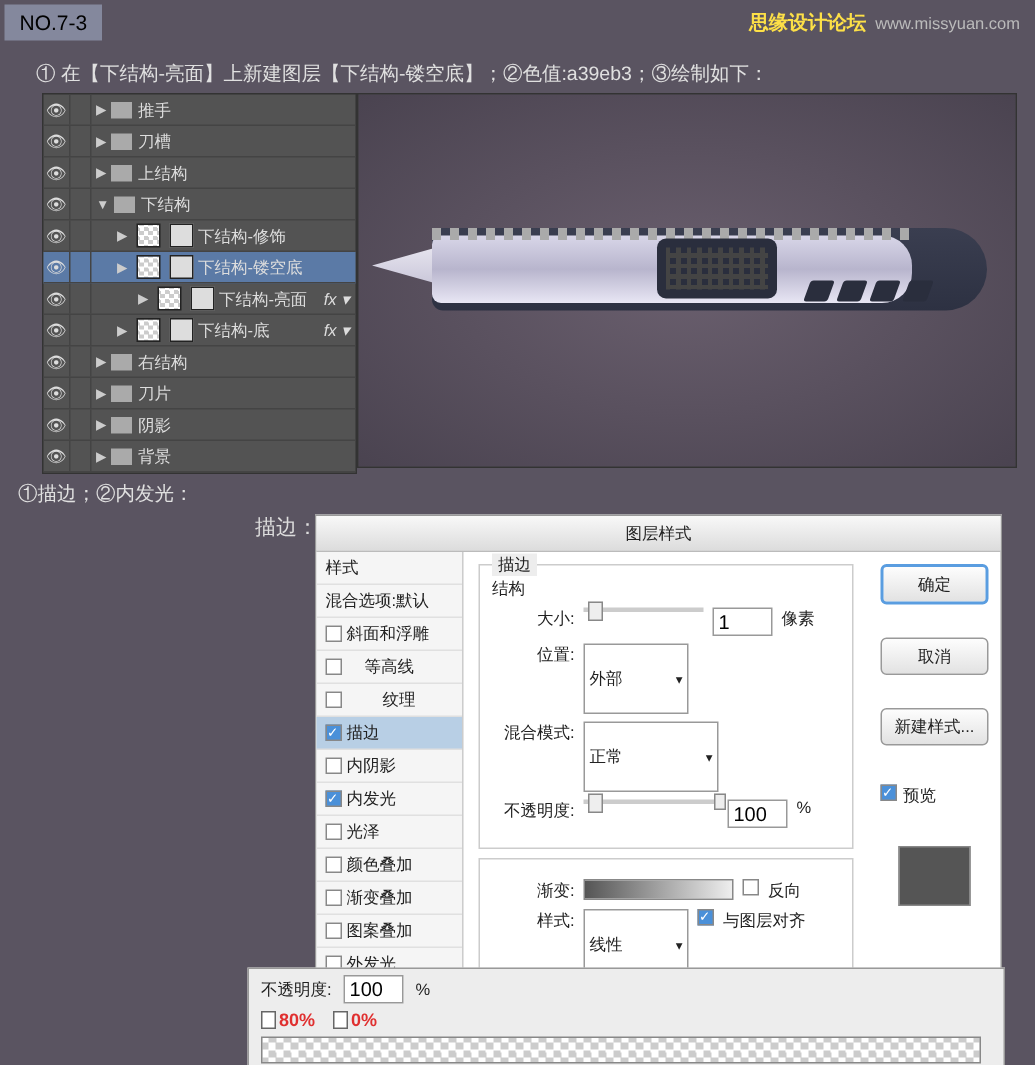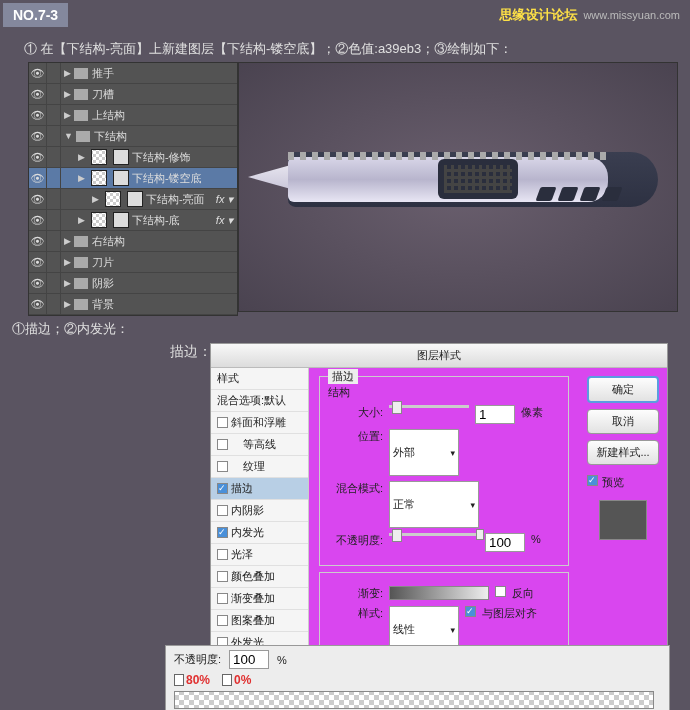--- a/index.html
+++ b/index.html
@@ -1,17 +1,17 @@
 <!DOCTYPE html>
 <html><head>
 <meta charset="utf-8">
 <style>
 *{margin:0;padding:0;box-sizing:border-box;font-family:"Microsoft YaHei",sans-serif}
 body{width:690px;height:710px;background:#5a5461;color:#ddd;font-size:12px;overflow:hidden;position:relative}
-.badge{position:absolute;top:3px;left:3px;background:#84889d;color:#ffffff;padding:4px 10px;font-size:14px;font-weight:bold}
+.badge{position:absolute;top:3px;left:3px;background:#84889d;color:#000000;padding:4px 10px;font-size:14px;font-weight:normal}
 .watermark{position:absolute;top:6px;right:10px;color:#bbb;font-size:11px}
 .watermark b{font-size:13px;color:#fde047;margin-right:6px}
 .instr{position:absolute;top:40px;left:24px;color:#e0e0e0;font-size:13px}
 .instr2{position:absolute;top:320px;left:12px;color:#e0e0e0;font-size:13px}
 
 .layers{position:absolute;top:62px;left:28px;width:210px;background:#535353;border:1px solid #333}
 .layer-row{display:flex;align-items:center;height:21px;border-bottom:1px solid #444;color:#ddd;font-size:11px}
 .vis{width:18px;text-align:center;border-right:1px solid #444;height:100%;display:flex;align-items:center;justify-content:center}
 .link{width:14px;border-right:1px solid #444;height:100%}
 .tri{margin:0 3px;color:#ccc;font-size:9px}
@@ -28,21 +28,21 @@
 .knife-body{position:absolute;left:40px;top:25px;width:370px;height:55px;background:linear-gradient(#3a3e50,#2d3142);border-radius:8px 30px 30px 8px}
 .knife-mid{position:absolute;left:40px;top:30px;width:320px;height:45px;background:linear-gradient(#d8d6e8,#b8b5cd,#e8e6f4);border-radius:6px 20px 20px 6px}
 .knife-grip{position:absolute;left:190px;top:32px;width:80px;height:40px;background:#2a2e3d;border-radius:6px}
 .grip-lines{position:absolute;inset:6px;background:repeating-linear-gradient(90deg,#444 0 3px,transparent 3px 7px),repeating-linear-gradient(0deg,#444 0 3px,transparent 3px 7px)}
 .blade{position:absolute;left:0;top:36px;width:50px;height:28px;background:linear-gradient(#e8e6f0,#c8c5d8);clip-path:polygon(100% 0,100% 100%,0 50%)}
 .teeth{position:absolute;left:40px;top:25px;width:320px;height:8px;background:repeating-linear-gradient(90deg,#aaa 0 6px,transparent 6px 12px)}
 .slots{position:absolute;left:290px;top:60px;width:90px;height:16px;display:flex;gap:6px}
 .slot{width:16px;height:14px;background:#2a2e3d;border-radius:2px;transform:skewX(-20deg)}
 
 .stroke-label{position:absolute;top:343px;left:170px;font-size:14px}
-.dialog{position:absolute;top:343px;left:210px;width:458px;background:#d946ef;border:1px solid #999;color:#222;font-size:11px}
+.dialog{position:absolute;top:343px;left:210px;width:458px;background:#ffffff;border:1px solid #999;color:#222;font-size:11px}
 .dlg-title{background:linear-gradient(#f8f8f8,#dcdcdc);text-align:center;padding:4px;border-bottom:1px solid #bbb}
 .dlg-body{display:flex}
 .dlg-left{width:98px;background:#f5f5f5;border-right:1px solid #ccc}
 .dlg-left div{padding:3px 6px;border-bottom:1px solid #e0e0e0;display:flex;align-items:center;gap:3px}
 .dlg-left .sel{background:#b8cfe5}
 .cb{width:11px;height:11px;border:1px solid #888;background:#fff;display:inline-block;flex-shrink:0}
 .cb.on{background:#4a90d9}
 .cb.on::after{content:"✓";color:#fff;font-size:9px;display:block;line-height:9px}
 .dlg-mid{flex:1;padding:8px 10px}
 .group-box{border:1px solid #ccc;padding:8px;margin-bottom:6px;position:relative}
@@ -50,21 +50,21 @@
 .row{display:flex;align-items:flex-start;margin:5px 0;gap:6px}
 .row label{width:55px;text-align:right}
 .slider{width:80px;height:3px;background:#ccc;position:relative}
 .slider::after{content:"";position:absolute;left:3px;top:-4px;width:8px;height:11px;background:#eee;border:1px solid #888}
 .num-input{width:40px;border:1px solid #999;padding:1px 3px;background:#fff}
 .sel-input{width:70px;border:1px solid #999;background:#fff;padding:15px 3px;display:inline-flex;justify-content:space-between;align-items:center}
 .sel-input::after{content:"▾";font-size:9px}
 .grad-strip{width:100px;height:14px;background:linear-gradient(90deg,#555,#eee);border:1px solid #888}
 .angle-dial{width:28px;height:28px;border:1px solid #888;border-radius:50%;background:#fff;position:relative}
 .angle-dial::after{content:"";position:absolute;left:13px;top:2px;width:1px;height:12px;background:#333}
-.dlg-right{width:88px;padding:8px;display:flex;flex-direction:column;gap:6px}
+.dlg-right{width:88px;padding:8px;display:flex;flex-direction:column;gap:22px}
 .btn{background:linear-gradient(#fdfdfd,#e2e2e2);border:1px solid #999;border-radius:4px;padding:4px;text-align:center}
 .btn.primary{border:2px solid #5a9de0}
 .swatch{width:48px;height:40px;background:#555;border:1px solid #888;margin-top:4px;align-self:center}
 
 .bottom-strip{position:absolute;top:645px;left:165px;width:505px;border:1px solid #999;background:#ededed;color:#222;padding:4px 8px}
 .opacity-row{display:flex;align-items:center;gap:8px;font-size:11px}
 .stops-row{display:flex;gap:12px;margin-top:4px;align-items:center;font-size:12px}
 .stop-item{display:flex;align-items:center;gap:2px}
 .stop-marker{width:10px;height:12px;background:#fff;border:1px solid #666}
 .pct{color:#e03030;font-weight:bold}
@@ -230,21 +230,21 @@
         <div>
           <span class="cb"></span>
           <span>斜面和浮雕</span>
         </div>
         <div>
           <span class="cb"></span>
           <span style="margin-left:12px">等高线</span>
         </div>
         <div>
           <span class="cb"></span>
-          <span style="margin-left:12px">纹理</span>
+          <span style="margin-left:24px">纹理</span>
         </div>
         <div class="sel">
           <span class="cb on"></span>
           <span>描边</span>
         </div>
         <div>
           <span class="cb"></span>
           <span>内阴影</span>
         </div>
         <div>

